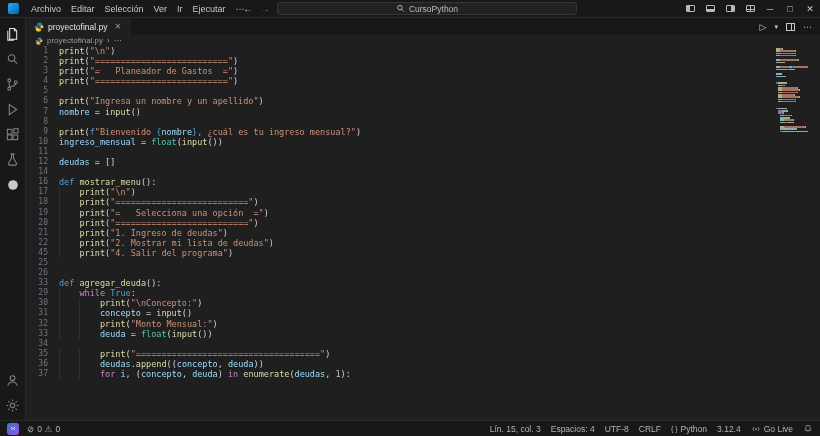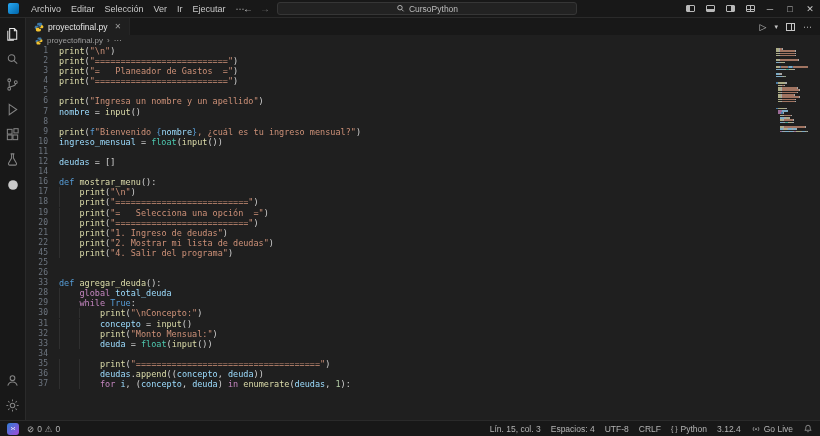--- a/index.html
+++ b/index.html
@@ -232,21 +232,20 @@
             <div class="code-line"><span class="ln">17</span><span class="lc"><span class="tk-w">    </span><span class="tk-fn" style="color: rgb(220, 220, 170);">print</span><span class="tk-p" style="color: rgb(212, 212, 212);">(</span><span class="tk-s" style="color: rgb(206, 145, 120);">"\n"</span><span class="tk-p" style="color: rgb(212, 212, 212);">)</span></span></div>
             <div class="code-line"><span class="ln">18</span><span class="lc"><span class="tk-w">    </span><span class="tk-fn" style="color: rgb(220, 220, 170);">print</span><span class="tk-p" style="color: rgb(212, 212, 212);">(</span><span class="tk-s" style="color: rgb(206, 145, 120);">"=========================="</span><span class="tk-p" style="color: rgb(212, 212, 212);">)</span></span></div>
             <div class="code-line"><span class="ln">19</span><span class="lc"><span class="tk-w">    </span><span class="tk-fn" style="color: rgb(220, 220, 170);">print</span><span class="tk-p" style="color: rgb(212, 212, 212);">(</span><span class="tk-s" style="color: rgb(206, 145, 120);">"=   Selecciona una opción  ="</span><span class="tk-p" style="color: rgb(212, 212, 212);">)</span></span></div>
             <div class="code-line"><span class="ln">20</span><span class="lc"><span class="tk-w">    </span><span class="tk-fn" style="color: rgb(220, 220, 170);">print</span><span class="tk-p" style="color: rgb(212, 212, 212);">(</span><span class="tk-s" style="color: rgb(206, 145, 120);">"=========================="</span><span class="tk-p" style="color: rgb(212, 212, 212);">)</span></span></div>
             <div class="code-line"><span class="ln">21</span><span class="lc"><span class="tk-w">    </span><span class="tk-fn" style="color: rgb(220, 220, 170);">print</span><span class="tk-p" style="color: rgb(212, 212, 212);">(</span><span class="tk-s" style="color: rgb(206, 145, 120);">"1. Ingreso de deudas"</span><span class="tk-p" style="color: rgb(212, 212, 212);">)</span></span></div>
             <div class="code-line"><span class="ln">22</span><span class="lc"><span class="tk-w">    </span><span class="tk-fn" style="color: rgb(220, 220, 170);">print</span><span class="tk-p" style="color: rgb(212, 212, 212);">(</span><span class="tk-s" style="color: rgb(206, 145, 120);">"2. Mostrar mi lista de deudas"</span><span class="tk-p" style="color: rgb(212, 212, 212);">)</span></span></div>
             <div class="code-line"><span class="ln">45</span><span class="lc"><span class="tk-w">    </span><span class="tk-fn" style="color: rgb(220, 220, 170);">print</span><span class="tk-p" style="color: rgb(212, 212, 212);">(</span><span class="tk-s" style="color: rgb(206, 145, 120);">"4. Salir del programa"</span><span class="tk-p" style="color: rgb(212, 212, 212);">)</span></span></div>
             <div class="code-line"><span class="ln">25</span><span class="lc"></span></div>
             <div class="code-line"><span class="ln">26</span><span class="lc"></span></div>
             <div class="code-line"><span class="ln">33</span><span class="lc"><span class="tk-kw" style="color: rgb(86, 156, 214);">def </span><span class="tk-fn" style="color: rgb(220, 220, 170);">agregar_deuda</span><span class="tk-p" style="color: rgb(212, 212, 212);">():</span></span></div>
-            <div class="code-line"><span class="ln">28</span><span class="lc"><span class="tk-w">    </span><span class="tk-ctrl" style="color: rgb(197, 134, 192);">global </span><span class="tk-v" style="color: rgb(156, 220, 254);">total_deuda</span></span></div>
             <div class="code-line"><span class="ln">29</span><span class="lc"><span class="tk-w">    </span><span class="tk-ctrl" style="color: rgb(197, 134, 192);">while </span><span class="tk-kw" style="color: rgb(86, 156, 214);">True</span><span class="tk-p" style="color: rgb(212, 212, 212);">:</span></span></div>
             <div class="code-line"><span class="ln">30</span><span class="lc"><span class="tk-w">        </span><span class="tk-fn" style="color: rgb(220, 220, 170);">print</span><span class="tk-p" style="color: rgb(212, 212, 212);">(</span><span class="tk-s" style="color: rgb(206, 145, 120);">"\nConcepto:"</span><span class="tk-p" style="color: rgb(212, 212, 212);">)</span></span></div>
             <div class="code-line"><span class="ln">31</span><span class="lc"><span class="tk-w">        </span><span class="tk-v" style="color: rgb(156, 220, 254);">concepto</span><span class="tk-p" style="color: rgb(212, 212, 212);"> = </span><span class="tk-fn" style="color: rgb(220, 220, 170);">input</span><span class="tk-p" style="color: rgb(212, 212, 212);">()</span></span></div>
             <div class="code-line"><span class="ln">32</span><span class="lc"><span class="tk-w">        </span><span class="tk-fn" style="color: rgb(220, 220, 170);">print</span><span class="tk-p" style="color: rgb(212, 212, 212);">(</span><span class="tk-s" style="color: rgb(206, 145, 120);">"Monto Mensual:"</span><span class="tk-p" style="color: rgb(212, 212, 212);">)</span></span></div>
             <div class="code-line"><span class="ln">33</span><span class="lc"><span class="tk-w">        </span><span class="tk-v" style="color: rgb(156, 220, 254);">deuda</span><span class="tk-p" style="color: rgb(212, 212, 212);"> = </span><span class="tk-cls" style="color: rgb(78, 201, 176);">float</span><span class="tk-p" style="color: rgb(212, 212, 212);">(</span><span class="tk-fn" style="color: rgb(220, 220, 170);">input</span><span class="tk-p" style="color: rgb(212, 212, 212);">())</span></span></div>
             <div class="code-line"><span class="ln">34</span><span class="lc"></span></div>
             <div class="code-line"><span class="ln">35</span><span class="lc"><span class="tk-w">        </span><span class="tk-fn" style="color: rgb(220, 220, 170);">print</span><span class="tk-p" style="color: rgb(212, 212, 212);">(</span><span class="tk-s" style="color: rgb(206, 145, 120);">"===================================="</span><span class="tk-p" style="color: rgb(212, 212, 212);">)</span></span></div>
             <div class="code-line"><span class="ln">36</span><span class="lc"><span class="tk-w">        </span><span class="tk-v" style="color: rgb(156, 220, 254);">deudas</span><span class="tk-p" style="color: rgb(212, 212, 212);">.</span><span class="tk-fn" style="color: rgb(220, 220, 170);">append</span><span class="tk-p" style="color: rgb(212, 212, 212);">((</span><span class="tk-v" style="color: rgb(156, 220, 254);">concepto</span><span class="tk-p" style="color: rgb(212, 212, 212);">, </span><span class="tk-v" style="color: rgb(156, 220, 254);">deuda</span><span class="tk-p" style="color: rgb(212, 212, 212);">))</span></span></div>
             <div class="code-line"><span class="ln">37</span><span class="lc"><span class="tk-w">        </span><span class="tk-ctrl" style="color: rgb(197, 134, 192);">for </span><span class="tk-v" style="color: rgb(156, 220, 254);">i</span><span class="tk-p" style="color: rgb(212, 212, 212);">, (</span><span class="tk-v" style="color: rgb(156, 220, 254);">concepto</span><span class="tk-p" style="color: rgb(212, 212, 212);">, </span><span class="tk-v" style="color: rgb(156, 220, 254);">deuda</span><span class="tk-p" style="color: rgb(212, 212, 212);">) </span><span class="tk-ctrl" style="color: rgb(197, 134, 192);">in </span><span class="tk-fn" style="color: rgb(220, 220, 170);">enumerate</span><span class="tk-p" style="color: rgb(212, 212, 212);">(</span><span class="tk-v" style="color: rgb(156, 220, 254);">deudas</span><span class="tk-p" style="color: rgb(212, 212, 212);">, </span><span class="tk-n" style="color: rgb(181, 206, 168);">1</span><span class="tk-p" style="color: rgb(212, 212, 212);">):</span></span></div>
           </div>

